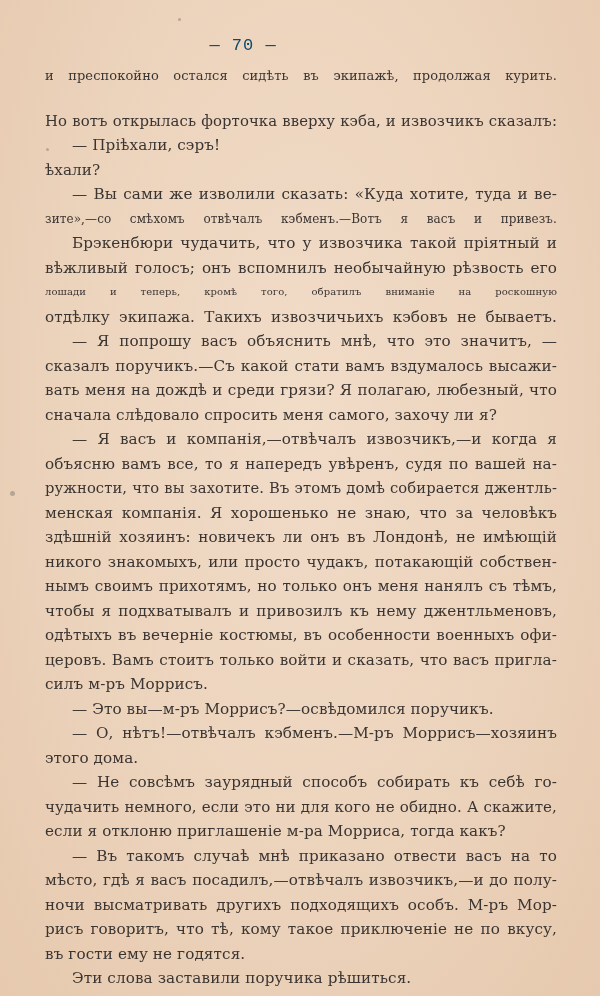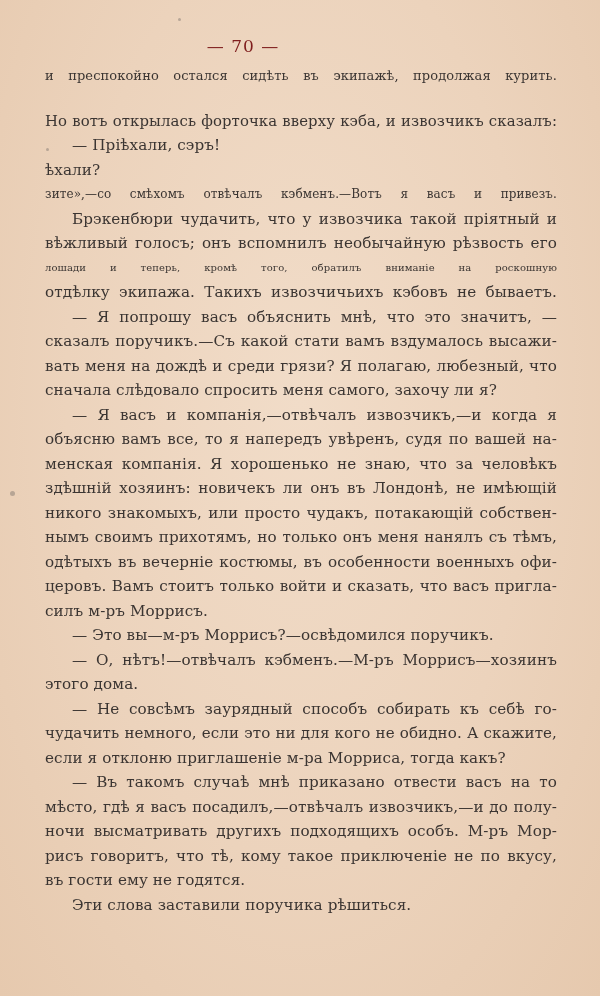--- a/index.html
+++ b/index.html
@@ -5,21 +5,21 @@
   html, body { margin:0; padding:0; }
   body {
     width:600px; height:996px; overflow:hidden;
     background: radial-gradient(ellipse at 50% 40%, #f1dcc8 0%, #ecd3bc 55%, #e6c9ae 100%);
     font-family: "DejaVu Serif", "Liberation Serif", serif;
     color:#3b3532;
     position:relative;
   }
   .page-number {
     position:absolute; top:36px; left:0; width:486px; text-align:center;
-    font-size:17px; letter-spacing:1px; color:#7f1d1d;
+    font-size:17px; letter-spacing:1px; color:#0c4a6e;font-family:Liberation Mono, monospace;
   }
   .text-block {
     position:absolute; top:64px; left:45px; width:512px;
   }
   .line {
     height:24.5px; line-height:24.5px;
     font-size:15.2px; white-space:nowrap;
     text-align:justify; text-align-last:justify;
     letter-spacing:0.1px;
     transform-origin:left center;
@@ -35,35 +35,38 @@
 
 <div class="speck" style="top:18px;left:178px;width:3px;height:3px;"></div>
 <div class="speck" style="top:148px;left:46px;width:3px;height:3px;"></div>
 <div class="speck" style="top:491px;left:10px;width:5px;height:5px;"></div>
 
 <div class="text-block" id="text-block">
     <div class="line" style="font-size: 13px;">и преспокойно остался сидѣть въ экипажѣ, продолжая курить.</div>
     <div class="line" style="font-size: 14.8627px; margin-top: 20px;">Но вотъ открылась форточка вверху кэба, и извозчикъ сказалъ:</div>
     <div class="line indent last">— Пріѣхали, сэръ!</div>
     <div class="line last">ѣхали?</div>
+    <div class="line indent">— Вы сами же изволили сказать: «Куда хотите, туда и ве-</div>
     <div class="line" style="font-size: 12px;">зите»,—со смѣхомъ отвѣчалъ кэбменъ.—Вотъ я васъ и привезъ.</div>
     <div class="line indent">Брэкенбюри чудачить, что у извозчика такой пріятный и</div>
     <div class="line">вѣжливый голосъ; онъ вспомнилъ необычайную рѣзвость его</div>
     <div class="line" style="font-size: 10px;">лошади и теперь, кромѣ того, обратилъ вниманіе на роскошную</div>
     <div class="line">отдѣлку экипажа. Такихъ извозчичьихъ кэбовъ не бываетъ.</div>
     <div class="line indent">— Я попрошу васъ объяснить мнѣ, что это значитъ, —</div>
     <div class="line">сказалъ поручикъ.—Съ какой стати вамъ вздумалось высажи-</div>
     <div class="line">вать меня на дождѣ и среди грязи? Я полагаю, любезный, что</div>
     <div class="line last">сначала слѣдовало спросить меня самого, захочу ли я?</div>
     <div class="line indent">— Я васъ и компанія,—отвѣчалъ извозчикъ,—и когда я</div>
     <div class="line">объясню вамъ все, то я напередъ увѣренъ, судя по вашей на-</div>
+    <div class="line" style="font-size: 14.7495px;">ружности, что вы захотите. Въ этомъ домѣ собирается джентль-</div>
     <div class="line">менская компанія. Я хорошенько не знаю, что за человѣкъ</div>
     <div class="line">здѣшній хозяинъ: новичекъ ли онъ въ Лондонѣ, не имѣющій</div>
     <div class="line">никого знакомыхъ, или просто чудакъ, потакающій собствен-</div>
     <div class="line">нымъ своимъ прихотямъ, но только онъ меня нанялъ съ тѣмъ,</div>
+    <div class="line">чтобы я подхватывалъ и привозилъ къ нему джентльменовъ,</div>
     <div class="line">одѣтыхъ въ вечерніе костюмы, въ особенности военныхъ офи-</div>
     <div class="line">церовъ. Вамъ стоитъ только войти и сказать, что васъ пригла-</div>
     <div class="line last">силъ м-ръ Моррисъ.</div>
     <div class="line indent last">— Это вы—м-ръ Моррисъ?—освѣдомился поручикъ.</div>
     <div class="line indent">— О, нѣтъ!—отвѣчалъ кэбменъ.—М-ръ Моррисъ—хозяинъ</div>
     <div class="line last">этого дома.</div>
     <div class="line indent">— Не совсѣмъ заурядный способъ собирать къ себѣ го-</div>
     <div class="line" style="font-size: 15.0652px;">чудачить немного, если это ни для кого не обидно. А скажите,</div>
     <div class="line last">если я отклоню приглашеніе м-ра Морриса, тогда какъ?</div>
     <div class="line indent">— Въ такомъ случаѣ мнѣ приказано отвести васъ на то</div>

